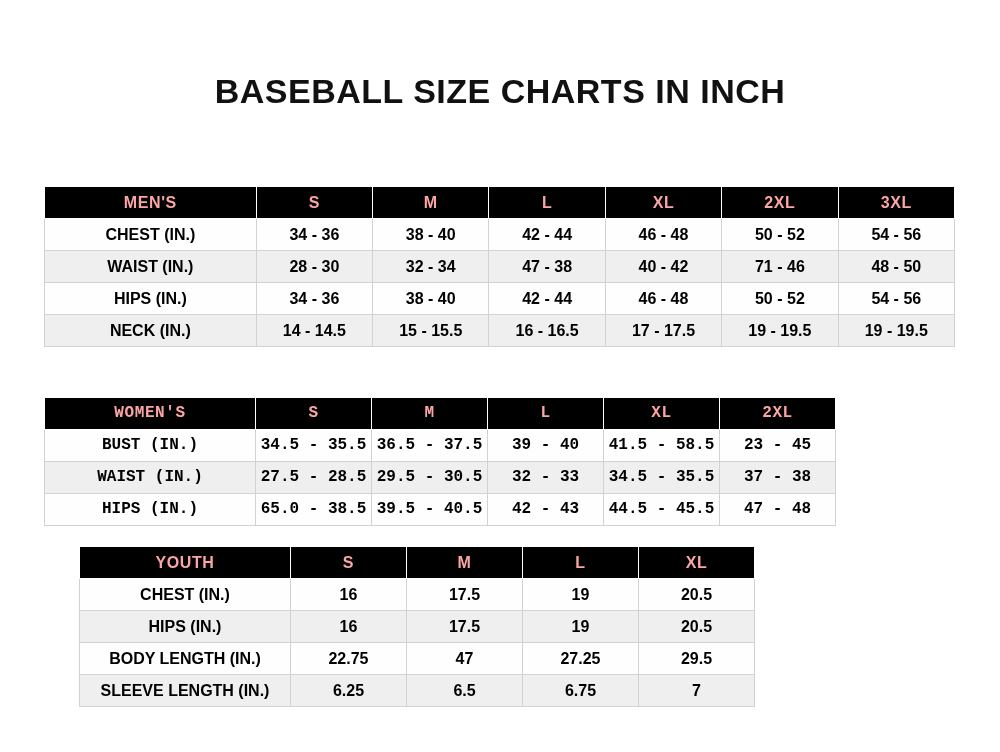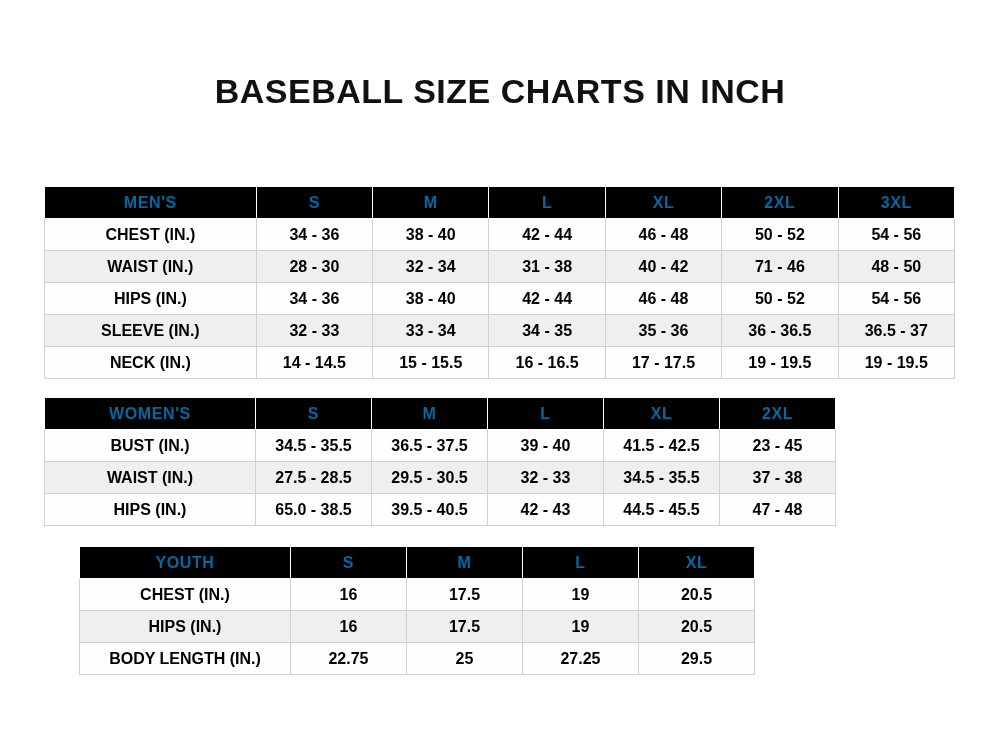--- a/index.html
+++ b/index.html
@@ -41,21 +41,21 @@
   table td, table th {
     border: 1px solid #ffffff;
     text-align: center;
     padding: 0;
     height: 31px;
     line-height: 31px;
     white-space: nowrap;
   }
   thead th {
     background: #000000;
-    color: #0369a1;
+    color: #fca5a5;
     font-size: 16px;
     letter-spacing: 0.6px;
   }
   tbody tr:nth-child(odd) td {
     background: #fefefe;
   }
   tbody tr:nth-child(even) td {
     background: #efefef;
   }
   tbody td {
@@ -72,21 +72,21 @@
   .tblock {
     position: absolute;
   }
   
   #men-block { top: 186px; left: 44px; }
   #men-table { width: 911px; }
   #men-table col.c0 { width: 211px; }
   #men-table col.cx { width: 116px; }
   
   #women-block { top: 397px; left: 44px; }
-  #women-table { width: 790px; }
+  #women-table { width: 790px; font-family: Liberation Mono, monospace; }
   #women-table col.c0 { width: 211px; }
   #women-table col.cx { width: 116px; }
   
   #youth-block { top: 546px; left: 44px; padding-left: 35px; }
   #youth-table { width: 676px; }
   #youth-table col.c0 { width: 211px; }
   #youth-table col.cx { width: 116px; }
   #youth-table td, #youth-table th { height: 31px; line-height: 31px; }
 </style>
 </head>
@@ -125,44 +125,35 @@
           <td>38 - 40</td>
           <td>42 - 44</td>
           <td>46 - 48</td>
           <td>50 - 52</td>
           <td>54 - 56</td>
         </tr>
         <tr>
           <td class="rowhead">WAIST (IN.)</td>
           <td>28 - 30</td>
           <td>32 - 34</td>
-          <td>31 - 38</td>
+          <td>47 - 38</td>
           <td>40 - 42</td>
           <td>71 - 46</td>
           <td>48 - 50</td>
         </tr>
         <tr>
           <td class="rowhead">HIPS (IN.)</td>
           <td>34 - 36</td>
           <td>38 - 40</td>
           <td>42 - 44</td>
           <td>46 - 48</td>
           <td>50 - 52</td>
           <td>54 - 56</td>
         </tr>
         <tr>
-          <td class="rowhead">SLEEVE (IN.)</td>
-          <td>32 - 33</td>
-          <td>33 - 34</td>
-          <td>34 - 35</td>
-          <td>35 - 36</td>
-          <td>36 - 36.5</td>
-          <td>36.5 - 37</td>
-        </tr>
-        <tr>
           <td class="rowhead">NECK (IN.)</td>
           <td>14 - 14.5</td>
           <td>15 - 15.5</td>
           <td>16 - 16.5</td>
           <td>17 - 17.5</td>
           <td>19 - 19.5</td>
           <td>19 - 19.5</td>
         </tr>
       </tbody>
     </table>
@@ -187,21 +178,21 @@
           <th>XL</th>
           <th>2XL</th>
         </tr>
       </thead>
       <tbody>
         <tr>
           <td class="rowhead">BUST (IN.)</td>
           <td>34.5 - 35.5</td>
           <td>36.5 - 37.5</td>
           <td>39 - 40</td>
-          <td>41.5 - 42.5</td>
+          <td>41.5 - 58.5</td>
           <td>23 - 45</td>
         </tr>
         <tr>
           <td class="rowhead">WAIST (IN.)</td>
           <td>27.5 - 28.5</td>
           <td>29.5 - 30.5</td>
           <td>32 - 33</td>
           <td>34.5 - 35.5</td>
           <td>37 - 38</td>
         </tr>
@@ -246,21 +237,28 @@
         <tr>
           <td class="rowhead">HIPS (IN.)</td>
           <td>16</td>
           <td>17.5</td>
           <td>19</td>
           <td>20.5</td>
         </tr>
         <tr>
           <td class="rowhead">BODY LENGTH (IN.)</td>
           <td>22.75</td>
-          <td>25</td>
+          <td>47</td>
           <td>27.25</td>
           <td>29.5</td>
+        </tr>
+        <tr>
+          <td class="rowhead">SLEEVE LENGTH (IN.)</td>
+          <td>6.25</td>
+          <td>6.5</td>
+          <td>6.75</td>
+          <td>7</td>
         </tr>
       </tbody>
     </table>
   </div>
 
 </div>
 
 </body></html>

